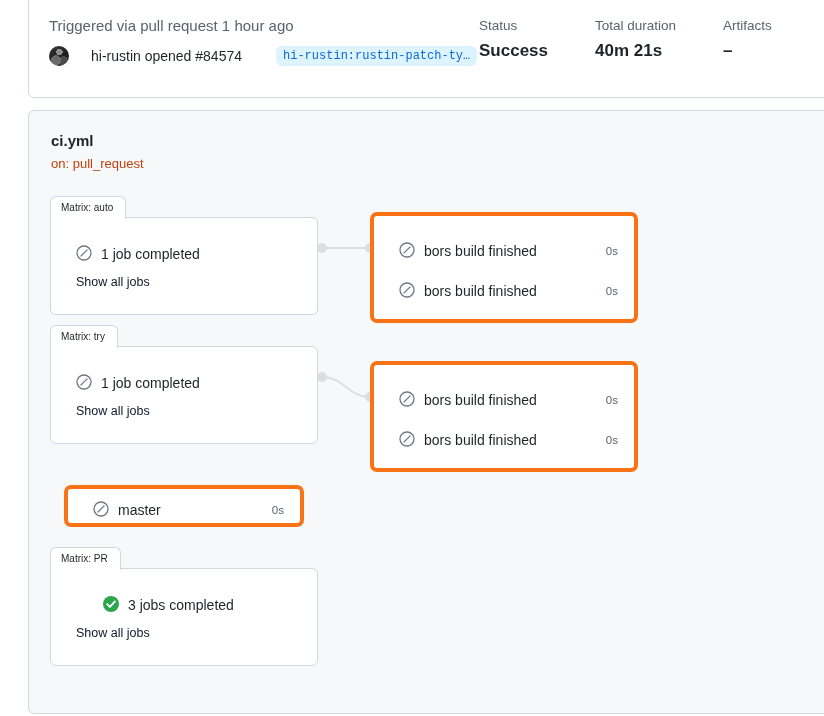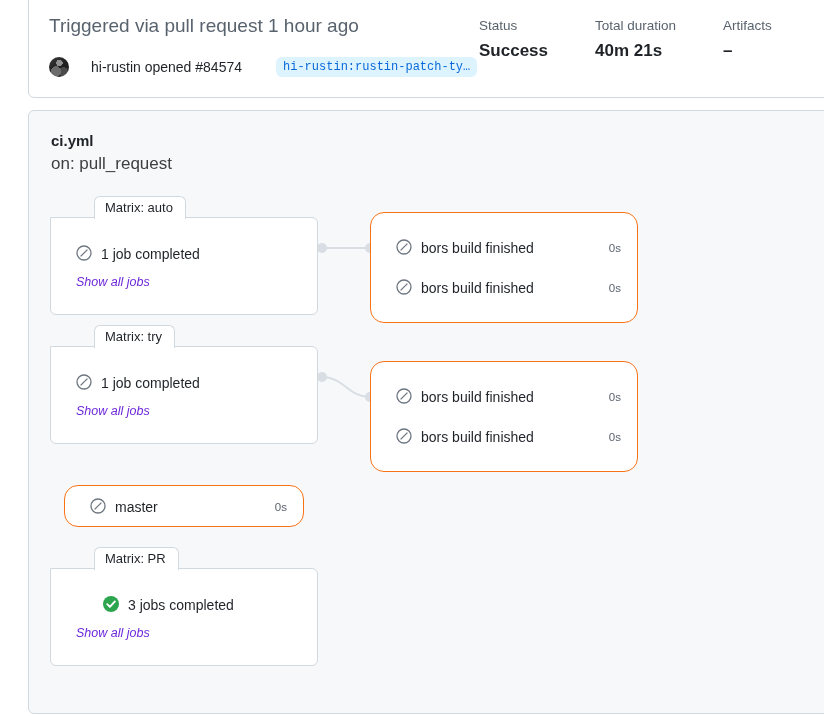--- a/index.html
+++ b/index.html
@@ -36,24 +36,24 @@
     padding: 24px 16px 16px 20px;
     box-sizing: border-box;
     display: flex;
     align-items: flex-start;
   }
   .summary-left {
     width: 430px;
     flex: none;
   }
   .trigger-line {
-    font-size: 19px;
+    font-size: 15px;
     color: #59636e;
     line-height: 18px;
-    margin-bottom: 22px;
+    margin-bottom: 11px;
   }
   .opened-line {
     display: flex;
     align-items: center;
     gap: 22px;
     font-size: 14px;
     color: #1f2328;
     line-height: 20px;
   }
   .avatar {
@@ -121,22 +121,22 @@
     top: 20px;
     font-size: 15px;
     font-weight: bold;
     color: #1f2328;
     line-height: 20px;
   }
   .wf-subtitle {
     position: absolute;
     left: 22px;
     top: 44px;
-    font-size: 17px;
-    color: #404040;
+    font-size: 13px;
+    color: #c2410c;
     line-height: 18px;
   }
 
   .graph-canvas {
     position: absolute;
     left: 0;
     top: 0;
     width: 830px;
     height: 604px;
   }
@@ -158,26 +158,25 @@
   .group-tab {
     position: absolute;
     left: 0;
     top: 0;
     height: 22px;
     padding: 0 12px 0 10px;
     background: #ffffff;
     border: 1px solid #d1d9e0;
     border-bottom: none;
     border-radius: 6px 6px 0 0;
-    font-size: 13px;
+    font-size: 10px;
     color: #1f2328;
     line-height: 21px;
     white-space: nowrap;
     z-index: 2;
-    margin-left: 44px;
   }
   .group-body {
     position: absolute;
     left: 0;
     top: 21px;
     right: 0;
     bottom: 0;
     background: #ffffff;
     border: 1px solid #d1d9e0;
     border-radius: 0 6px 6px 6px;
@@ -185,32 +184,31 @@
   }
   .group-row {
     position: absolute;
     display: flex;
     align-items: center;
     gap: 9px;
   }
   .group-link {
     position: absolute;
     font-size: 12.5px;
-    color: #6d28d9;
+    color: #0f172a;
     line-height: 16px;
     cursor: pointer;
-    font-style: italic;
   }
 
   
   .node-card {
     position: absolute;
     background: #ffffff;
-    border: 1px solid #f97316;
-    border-radius: 14px;
+    border: 4px solid #f97316;
+    border-radius: 7px;
     box-sizing: border-box;
   }
   .job-row {
     position: absolute;
     left: 0;
     right: 0;
     height: 20px;
     display: flex;
     align-items: center;
   }

